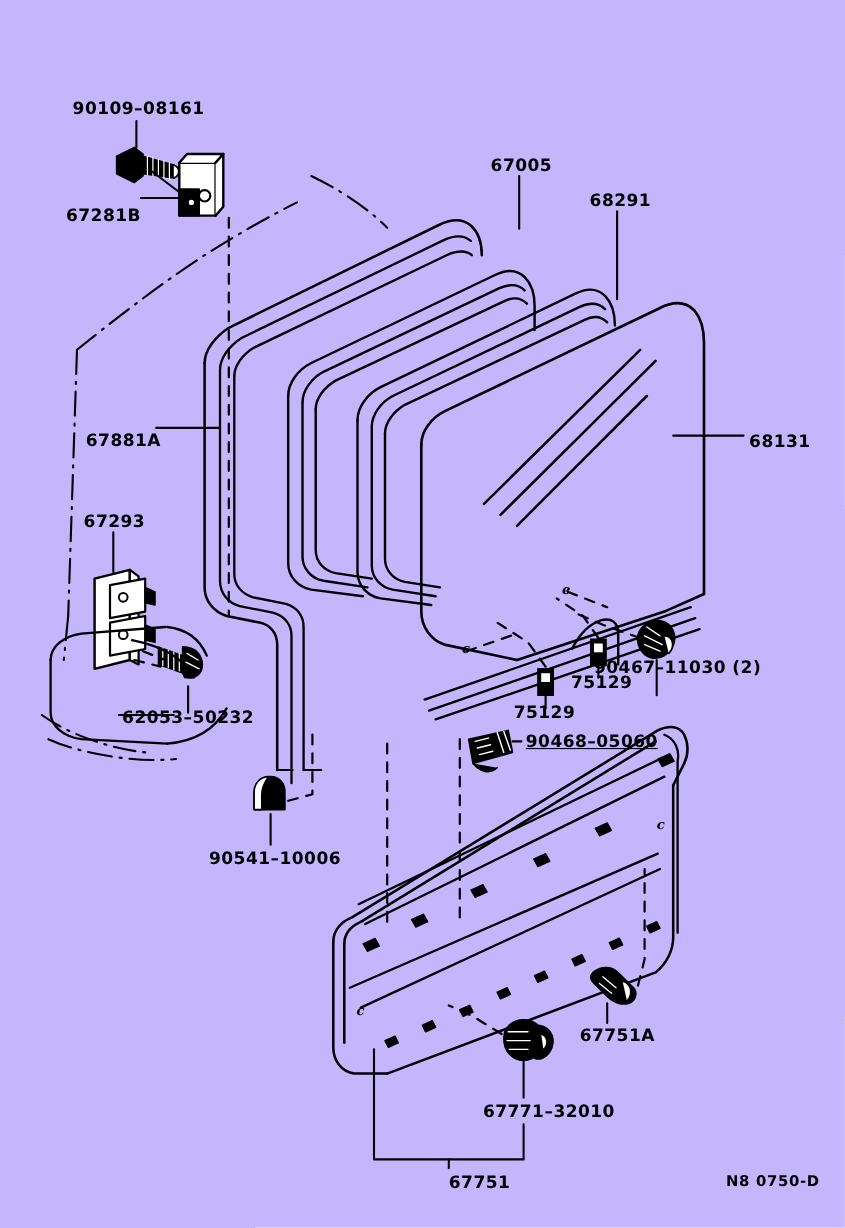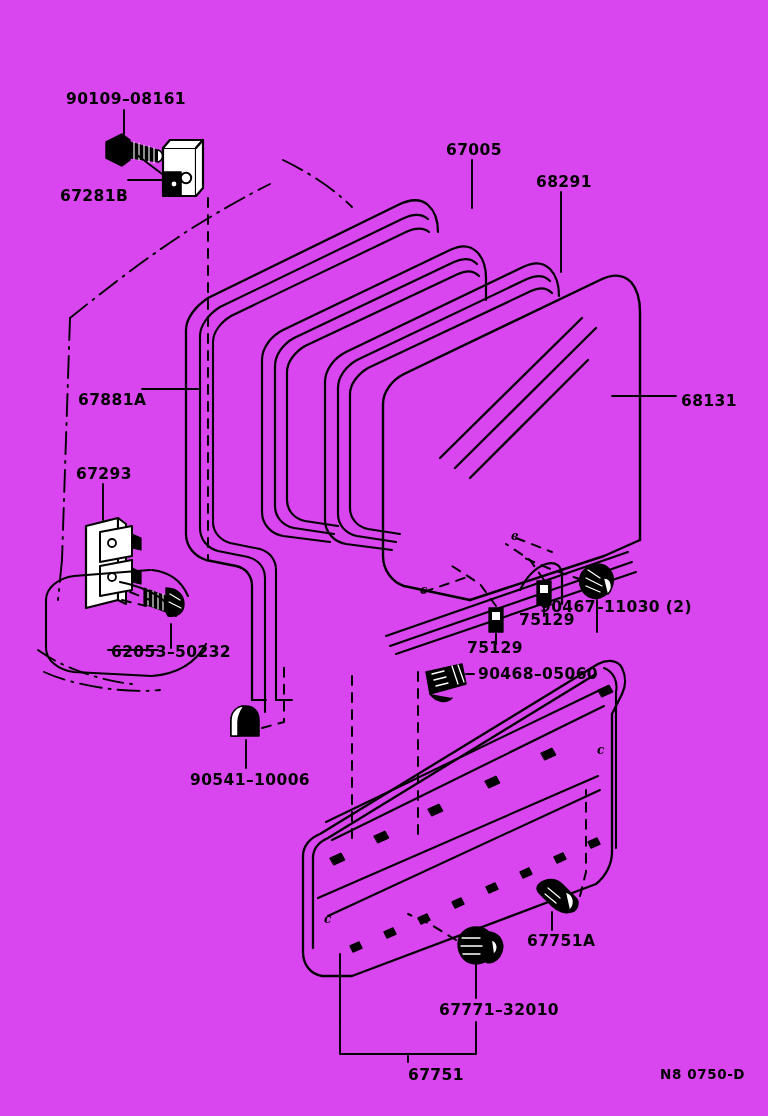--- a/index.html
+++ b/index.html
@@ -3,21 +3,21 @@
 <meta charset="utf-8">
 <title>Parts Diagram</title>
 <style>
   html,body{margin:0;padding:0;background:#ffffff;}
   body{
     width:768px;height:1116px;
     font-family:"DejaVu Sans","Liberation Sans",sans-serif;
     color:#000;
     overflow:hidden;
   }
-  #sheet{position:relative;width:768px;height:1116px;background:#d946ef;}
+  #sheet{position:relative;width:768px;height:1116px;background:#c4b5fd;}
   #art{position:absolute;left:0;top:0;width:768px;height:1116px;}
 
   .lbl{
     position:absolute;
     font-family:"DejaVu Sans","Liberation Sans",sans-serif;
     font-weight:700;
     font-size:15.5px;
     letter-spacing:0.4px;
     color:#000;
     white-space:nowrap;
@@ -416,21 +416,21 @@
   <div class="lbl" style="left:446px; top:143px;">67005</div>
   <div class="lbl" style="left:536px; top:175px;">68291</div>
   <div class="lbl" style="left:681px; top:394px;">68131</div>
   <div class="lbl" style="left:78px;  top:393px;">67881A</div>
   <div class="lbl" style="left:76px;  top:467px;text-align:right;">67293</div>
   <div class="lbl" style="left:111px; top:645px;">62053–50232</div>
   <div class="lbl" style="left:190px; top:773px;">90541–10006</div>
   <div class="lbl" style="left:467px; top:641px;">75129</div>
   <div class="lbl" style="left:519px; top:613px;">75129</div>
   <div class="lbl" style="left:540px; top:600px;">90467–11030 (2)</div>
-  <div class="lbl" style="left:478px; top:667px;">90468–05060</div>
+  <div class="lbl" style="left:478px; top:667px;text-decoration:underline;">90468–05060</div>
   <div class="lbl" style="left:527px; top:934px;">67751A</div>
   <div class="lbl" style="left:439px; top:1003px;">67771–32010</div>
   <div class="lbl" style="left:408px; top:1068px;">67751</div>
 
   <div class="reflet" style="left:420px; top:584px;">c</div>
   <div class="reflet" style="left:511px; top:530px;">e</div>
   <div class="reflet" style="left:597px; top:744px;">c</div>
   <div class="reflet" style="left:324px; top:913px;">c</div>
 
   <div class="corner" style="left:660px; top:1066px;">N8 0750-D</div>

